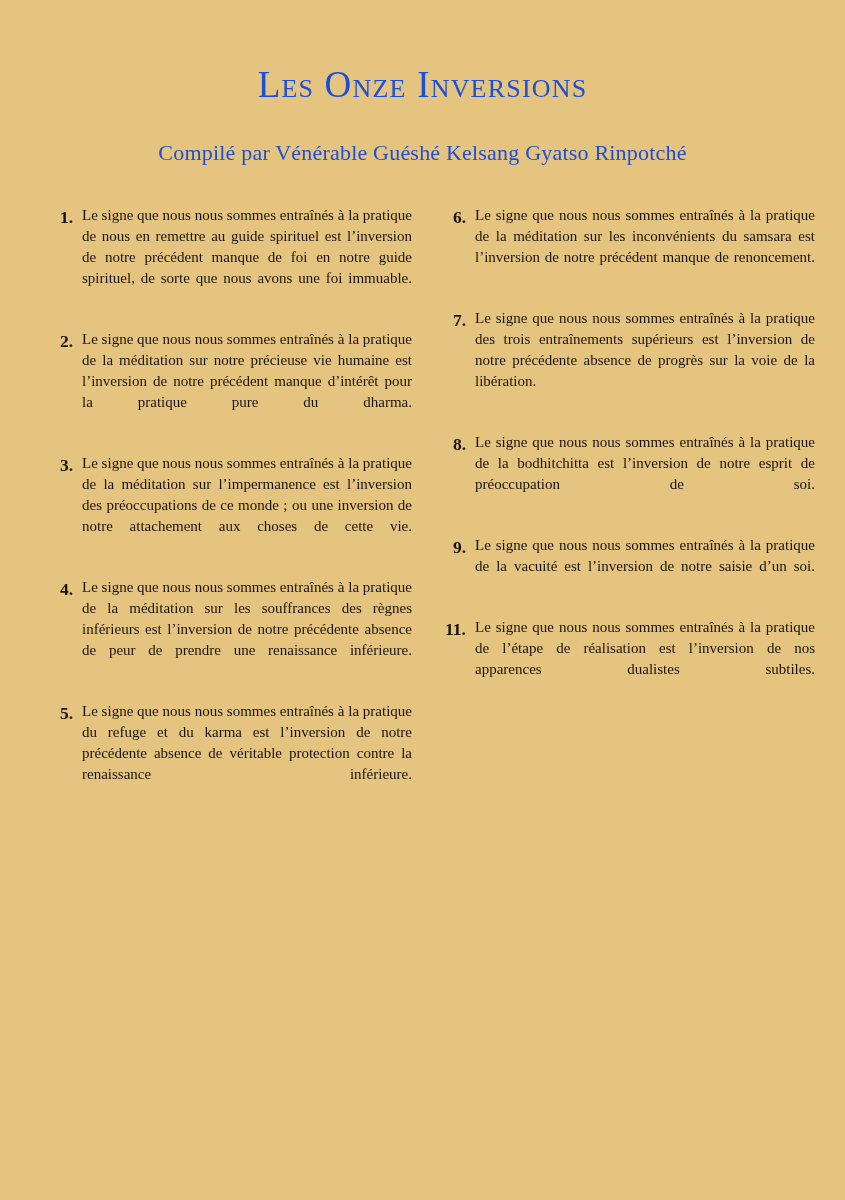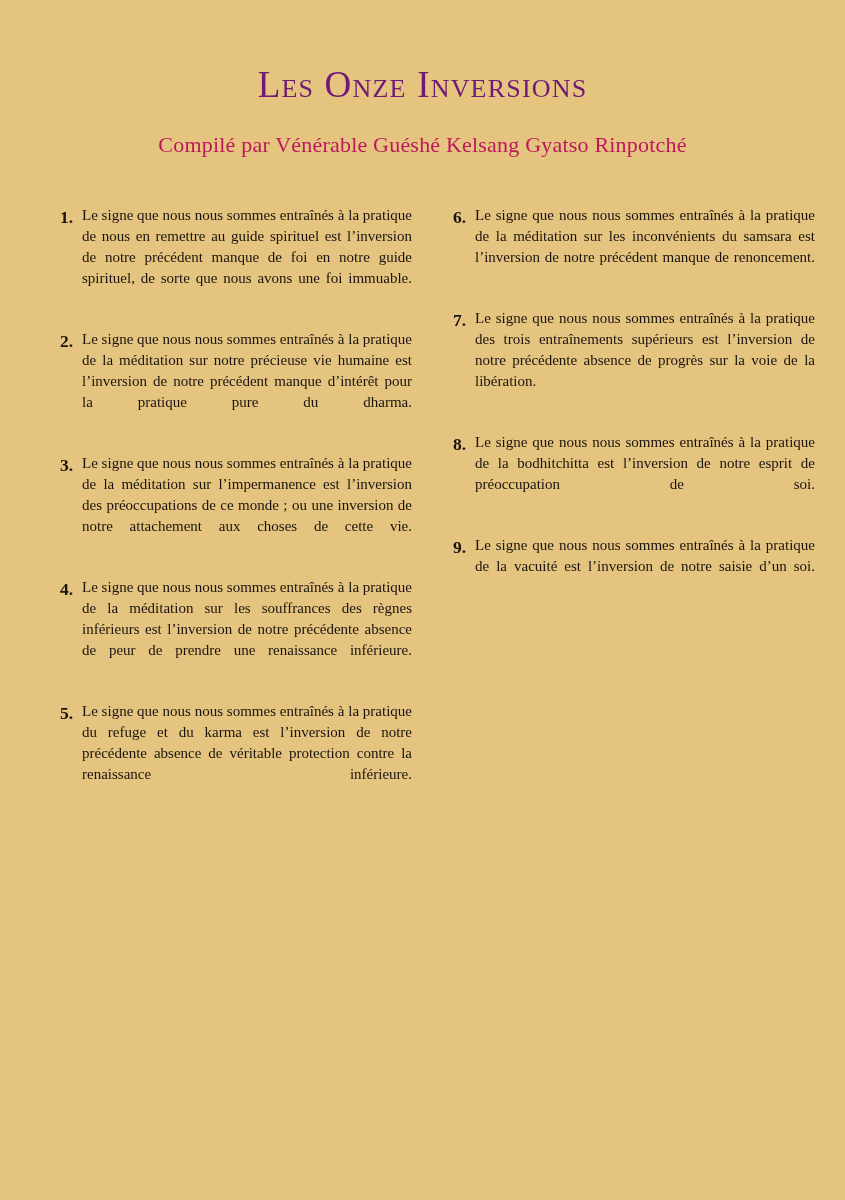--- a/index.html
+++ b/index.html
@@ -24,30 +24,30 @@
   }
   .doc-title {
     text-align: center;
     font-size: 37px;
     font-variant: small-caps;
     font-weight: normal;
     letter-spacing: 1.2px;
     margin: 0;
     padding-top: 66px;
     line-height: 1.05;
-    color: #701a75;
+    color: #1d4ed8;
   }
   .doc-subtitle {
     text-align: center;
     font-size: 22px;
     font-weight: normal;
-    margin: 0;
+    margin: 8px;
     padding-top: 27px;
     letter-spacing: 0.2px;
-    color: #be185d;
+    color: #1d4ed8;
   }
   .columns {
     position: absolute;
     top: 205px;
     left: 0;
     right: 0;
     display: flex;
     flex-direction: row;
     align-items: flex-start;
     padding-left: 50px;
@@ -148,18 +148,22 @@
         <span class="item-number">8.</span>
         <span class="item-text">Le signe que nous nous sommes entraînés à la pratique de la bodhitchitta est l’inversion de notre esprit de préoccupation de soi.</span>
       </div>
 
       <div class="item">
         <span class="item-number">9.</span>
         <span class="item-text">Le signe que nous nous sommes entraînés à la pratique de la vacuité est l’inversion de notre saisie d’un soi.</span>
       </div>
 
 
+      <div class="item">
+        <span class="item-number">11.</span>
+        <span class="item-text">Le signe que nous nous sommes entraînés à la pratique de l’étape de réalisation est l’inversion de nos apparences dualistes subtiles.</span>
+      </div>
 
     </div>
 
   </div>
 
 </div>
 
 </body></html>

